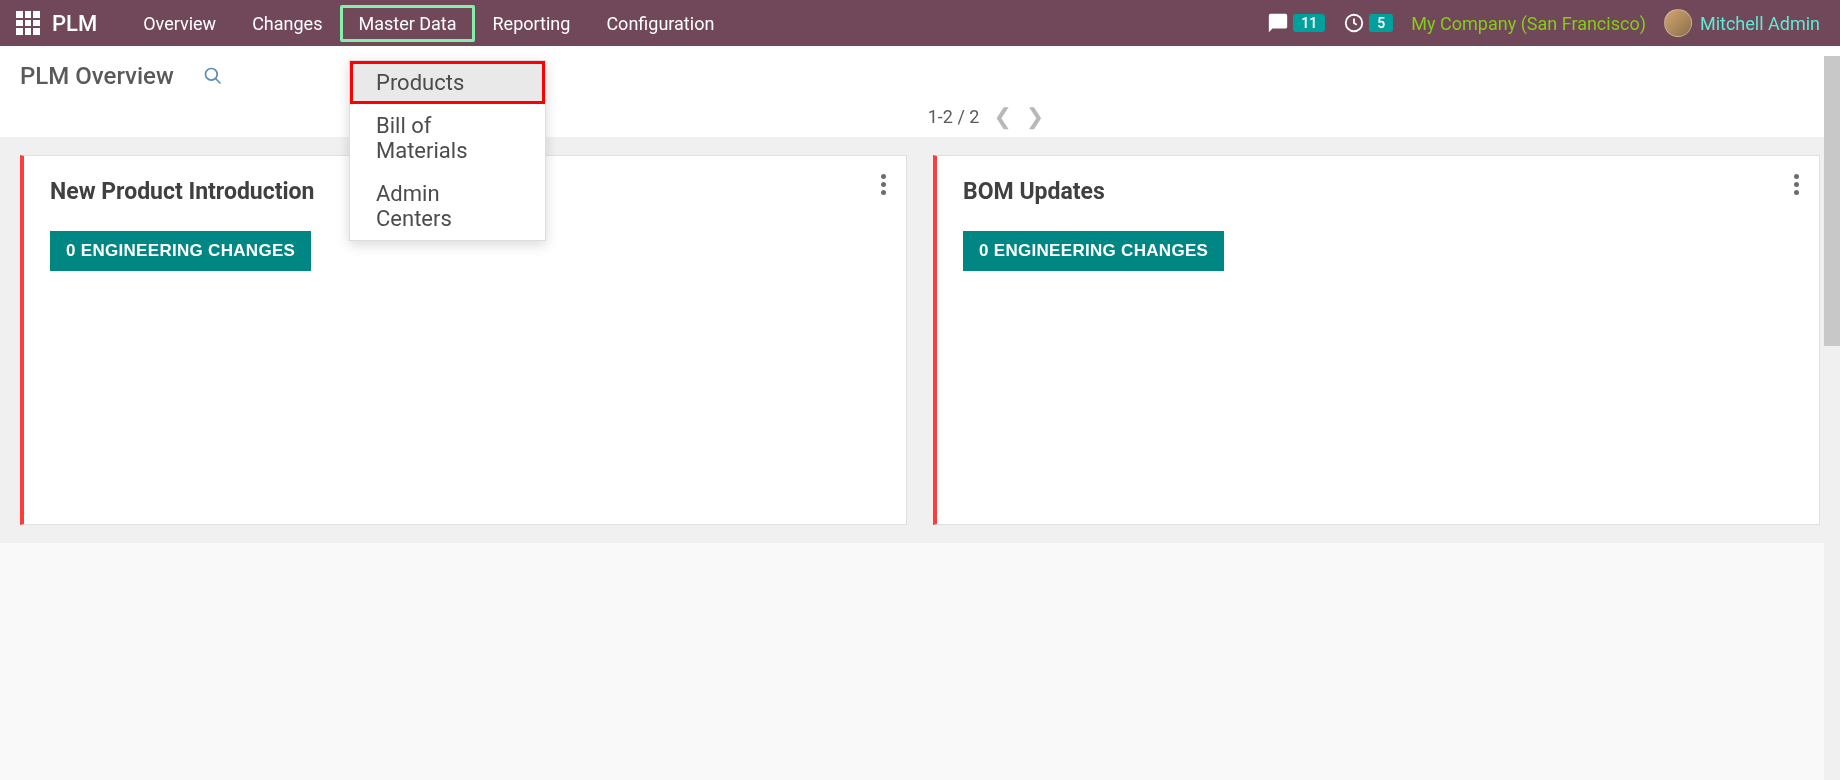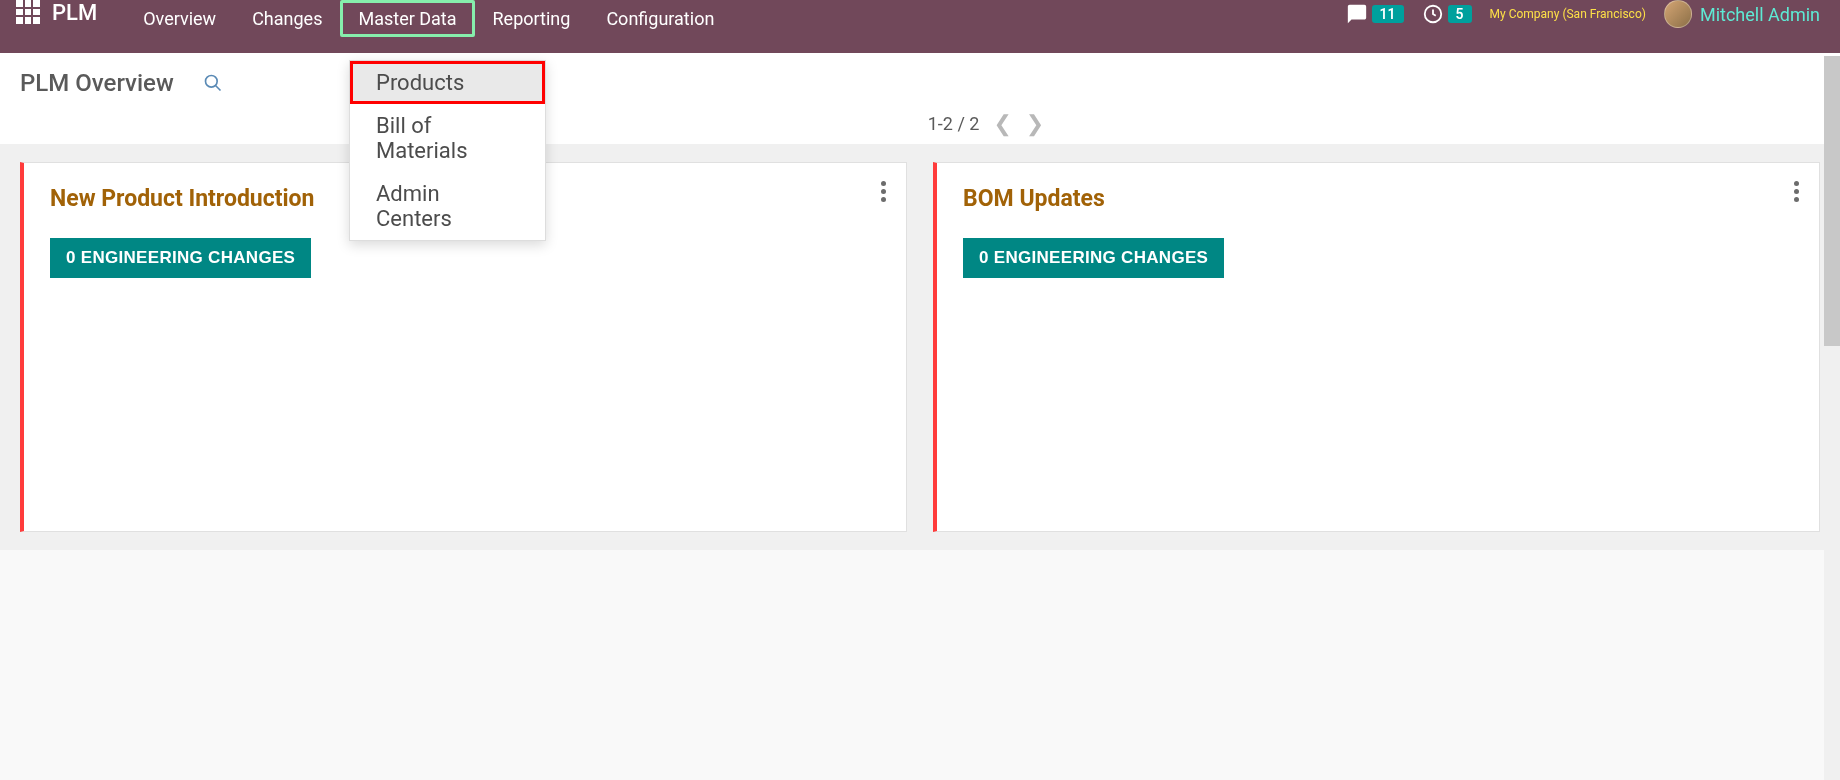--- a/index.html
+++ b/index.html
@@ -1,47 +1,47 @@
 <!DOCTYPE html>
 <html><head>
   <meta charset="utf-8">
   <style>
     * { box-sizing: border-box; margin: 0; padding: 0; }
     body { font-family: -apple-system, BlinkMacSystemFont, "Segoe UI", Roboto, sans-serif; background: #f9f9f9; width: 1840px; height: 780px; overflow: hidden; position: relative; }
     
-    .top-nav { background: #71485a; height: 53px; display: flex; align-items: flex-start; padding: 0 10px; color: #fff; }
+    .top-nav { background: #71485a; height: 46px; display: flex; align-items: center; padding: 0 10px; color: #fff; }
     .apps-icon { width: 24px; height: 24px; display: grid; grid-template-columns: repeat(3,1fr); grid-template-rows: repeat(3,1fr); gap: 2px; margin: 0 12px 0 6px; cursor: pointer; }
     .apps-icon span { background: #fff; width: 100%; height: 100%; }
     .brand { font-size: 22px; font-weight: 500; color: #fff; margin-right: 28px; }
     .nav-item { color: #fff; font-size: 18px; padding: 8px 18px; cursor: pointer; position: relative; }
     .nav-item.highlighted { border: 3px solid #86efac; border-radius: 2px; padding: 5px 15px; }
     .nav-spacer { flex: 1; }
     .nav-right { display: flex; align-items: center; gap: 18px; padding-right: 10px; }
     .chat-icon, .clock-icon { position: relative; cursor: pointer; display: flex; align-items: center; }
     .badge { background: #00a09d; color: #fff; font-size: 14px; font-weight: 600; padding: 1px 8px; border-radius: 3px; margin-left: 4px; min-width: 24px; text-align: center; }
-    .company { color: #fde047; font-size: 12px; cursor: pointer; }
+    .company { color: #84cc16; font-size: 18px; cursor: pointer; }
     .user-block { display: flex; align-items: center; gap: 8px; cursor: pointer; }
     .avatar { width: 28px; height: 28px; border-radius: 50%; background: linear-gradient(135deg,#d4a574,#8b6f47); border: 1px solid rgba(255,255,255,0.3); }
     .username { color: #5eead4; font-size: 18px; }
     
     .dropdown { position: absolute; left: 349px; top: 60px; background: #fff; border: 1px solid #ddd; box-shadow: 0 4px 12px rgba(0,0,0,0.15); width: 197px; z-index: 100; }
     .dropdown-item { padding: 9px 26px; font-size: 22px; color: #4c4c4c; cursor: pointer; }
     .dropdown-item.selected { background: #e9e9e9; border: 3px solid #ff0000; padding: 6px 23px; }
     
     .subheader { background: #fff; padding: 16px 20px 8px 20px; display: flex; align-items: flex-start; }
     .page-title { font-size: 24px; color: #5a5a5a; font-weight: 500; display: flex; align-items: center; gap: 29px; }
     .search-icon-svg { width: 20px; height: 20px; stroke: #5a8ab5; fill: none; stroke-width: 2; cursor: pointer; }
     
     .pager-row { display: flex; justify-content: center; padding: 6px 0 8px; background: #fff; font-size: 18px; color: #5a5a5a; }
     .pager { display: flex; align-items: center; gap: 14px; transform: translateX(66px); }
     .pager-arrow { color: #b8b8b8; font-size: 22px; cursor: pointer; user-select: none; }
     
     .cards { display: flex; gap: 26px; padding: 18px 20px; background: #f0f0f0; }
     .card { flex: 1; background: #fff; border: 1px solid #e0e0e0; border-left: 4px solid #ff3b3b; min-height: 370px; padding: 22px 26px; position: relative; }
-    .card-title { font-size: 23px; font-weight: 700; color: #a16207; margin-bottom: 26px; }
+    .card-title { font-size: 23px; font-weight: 700; color: #404040; margin-bottom: 26px; }
     .card-menu { position: absolute; top: 18px; right: 20px; cursor: pointer; color: #6c6c6c; font-size: 22px; letter-spacing: -2px; }
     .card-menu-dots { display: flex; flex-direction: column; gap: 3px; }
     .card-menu-dots span { width: 5px; height: 5px; background: #6c6c6c; border-radius: 50%; }
     .change-btn { background: #00796b; background: #008784; color: #fff; border: none; padding: 10px 16px; font-size: 17px; font-weight: 700; cursor: pointer; letter-spacing: 0.3px; }
     
     .scrollbar { position: absolute; right: 0; top: 56px; width: 16px; height: calc(100% - 56px); background: #f0f0f0; }
     .scrollbar-thumb { background: #c8c8c8; width: 100%; height: 40%; }
     
     .chat-svg { width: 22px; height: 22px; fill: #fff; }
     .clock-svg { width: 22px; height: 22px; stroke: #fff; fill: none; stroke-width: 2; }

